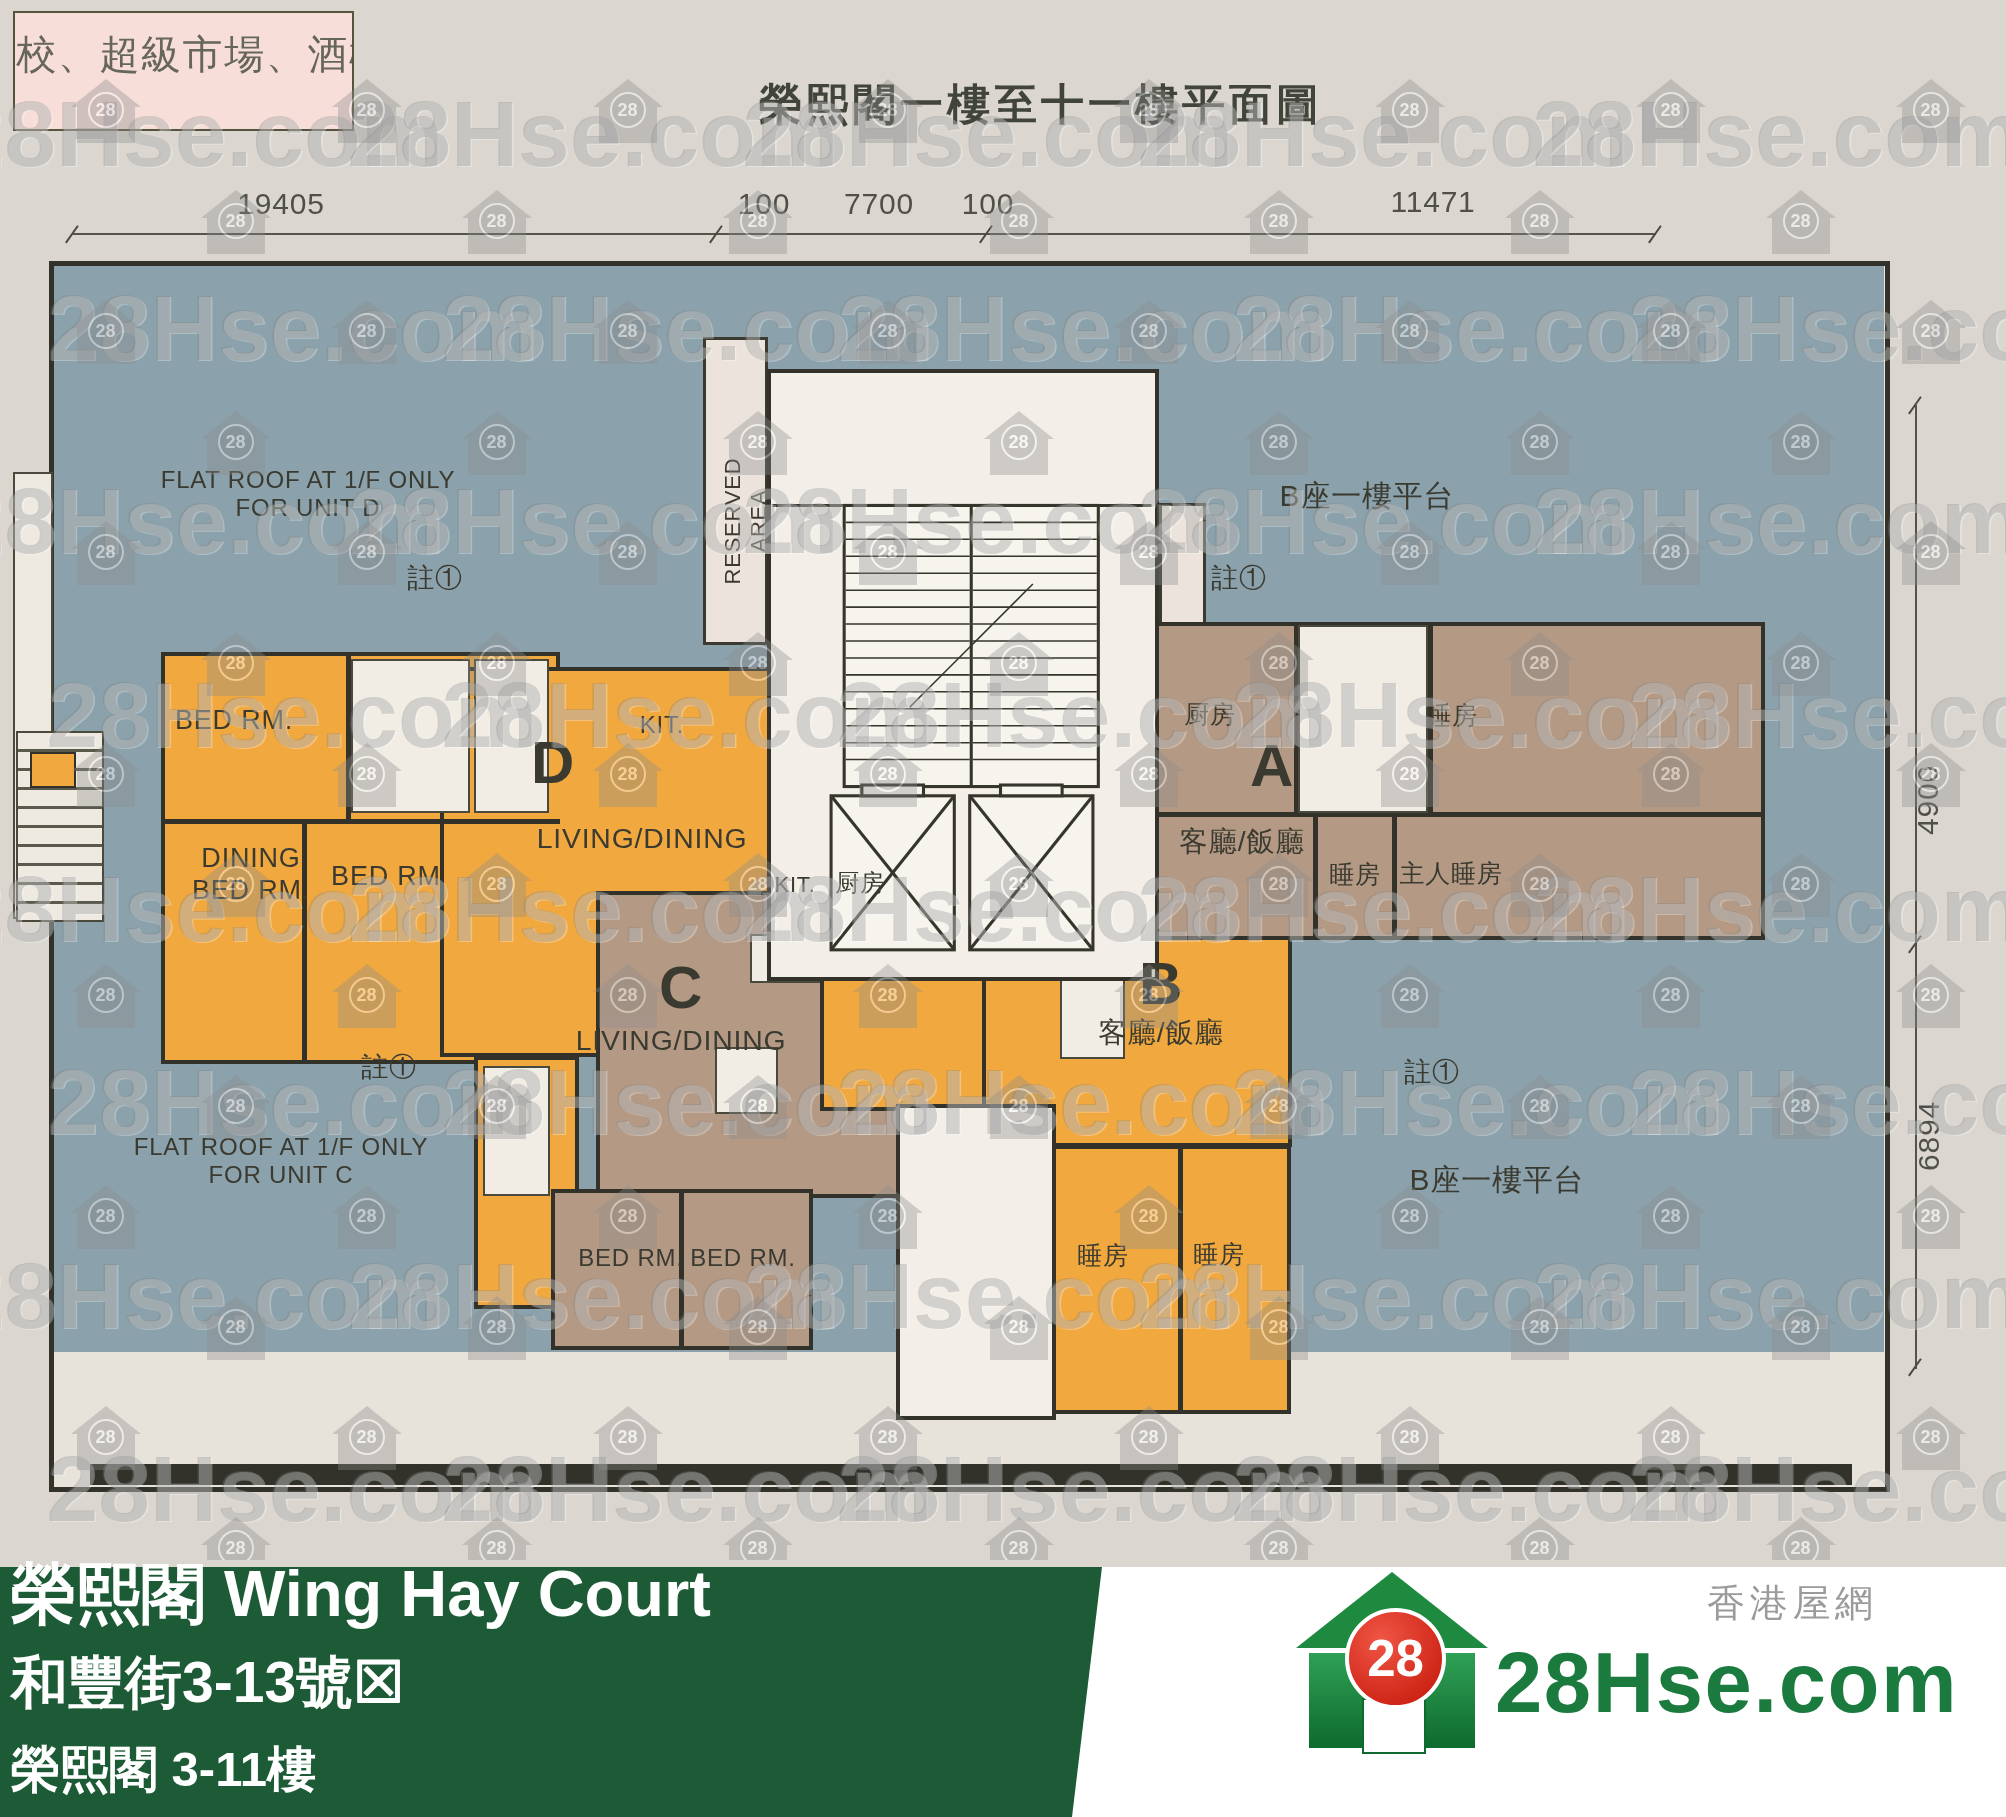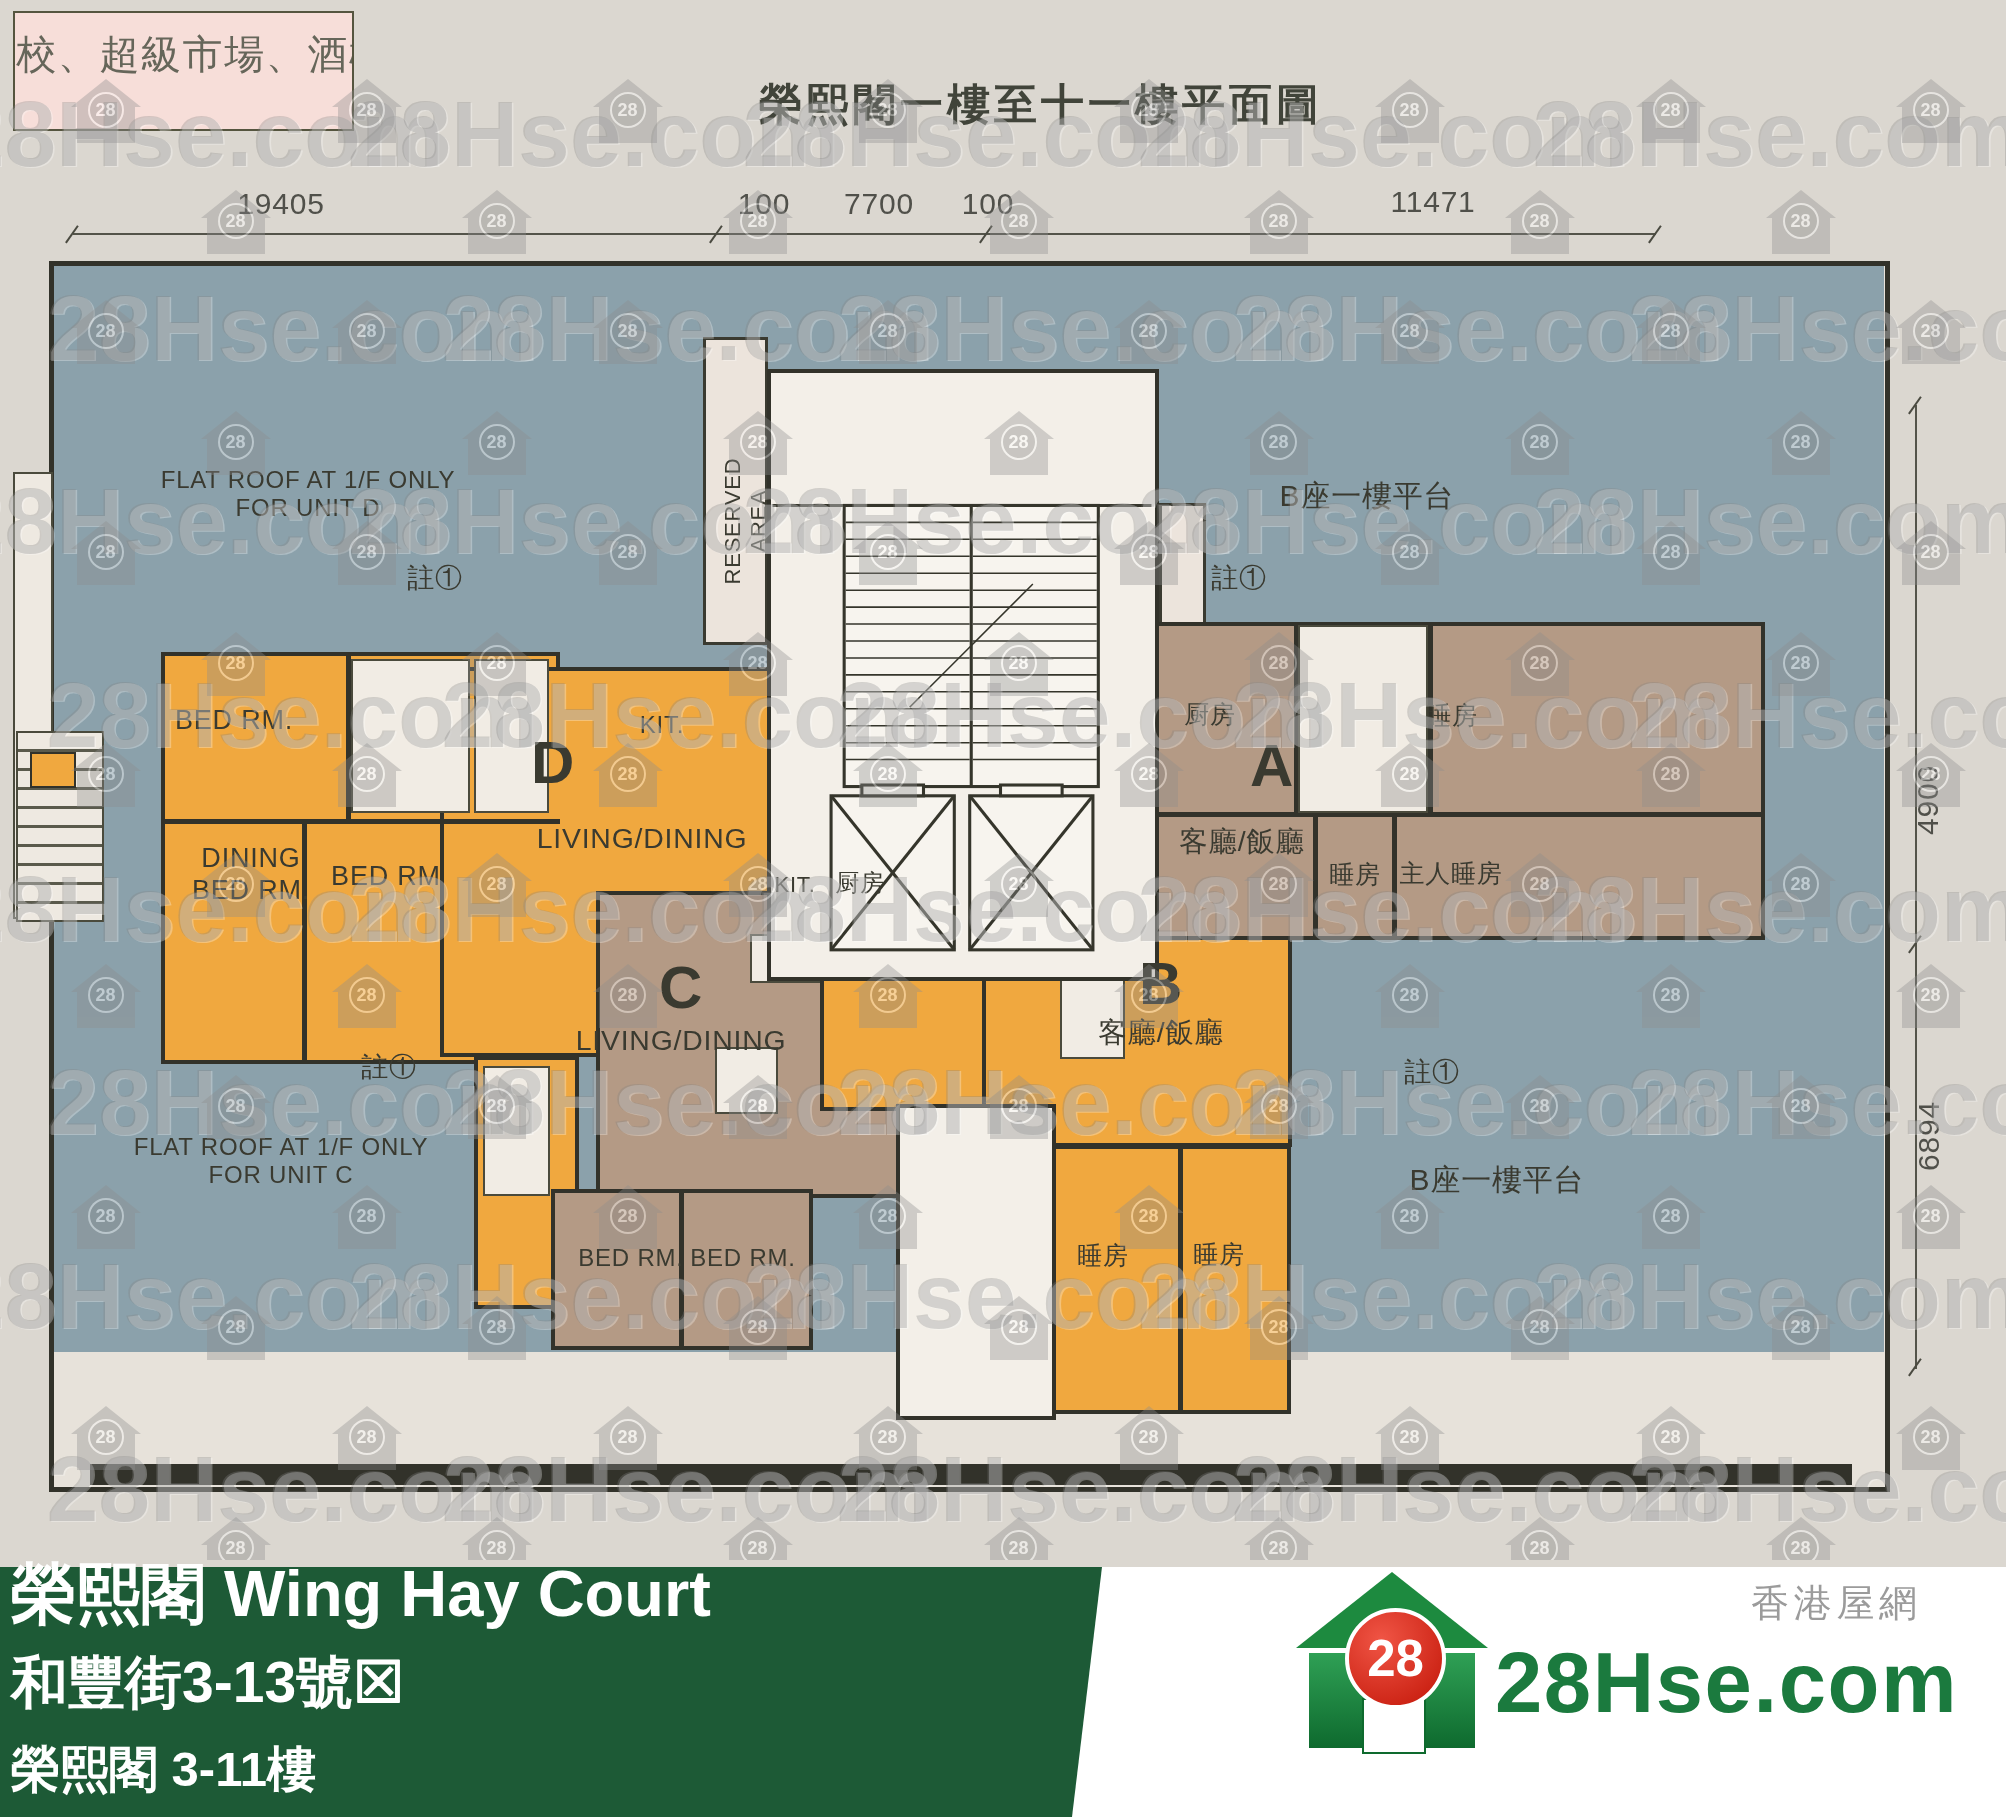--- a/index.html
+++ b/index.html
@@ -85,21 +85,21 @@
   .logo-roof{width:0;height:0;border-left:96px solid transparent;border-right:96px solid transparent;border-bottom:76px solid #1d8a3f;}
   .logo-body{width:166px;height:95px;margin-left:13.4px;margin-top:4.7px;background:linear-gradient(180deg,#2fa055,#0e6a2e);}
   .logo-door{position:absolute;left:66px;top:126px;width:60px;height:52px;background:#fff;border:2.4px solid #0e6a2e;}
   .logo-badge{
     position:absolute;left:49px;top:36px;width:93px;height:93px;border-radius:50%;
     background:radial-gradient(circle at 35% 30%,#f05545,#c21507);
     border:4.7px solid #fff;color:#fff;font-weight:bold;font-size:51px;
     text-align:center;line-height:93px;
   }
   .logo-name{position:absolute;left:199px;top:62px;font-size:85px;font-weight:bold;color:#1b7a3e;letter-spacing:1.6px;}
-  .logo-tag{position:absolute;left:411px;top:6.3px;font-size:38px;color:#9b9b9b;letter-spacing:4.7px;white-space:nowrap;margin-left:44px;}
+  .logo-tag{position:absolute;left:411px;top:6.3px;font-size:38px;color:#9b9b9b;letter-spacing:4.7px;white-space:nowrap;}
 </style>
 </head>
 <body>
 
 <div class="abs info-box">
   <span>校、超級市場、酒樓食</span>
 </div>
 <div class="abs page-title">榮熙閣一樓至十一樓平面圖</div>
 
 <div class="abs dim-line-top"></div>

